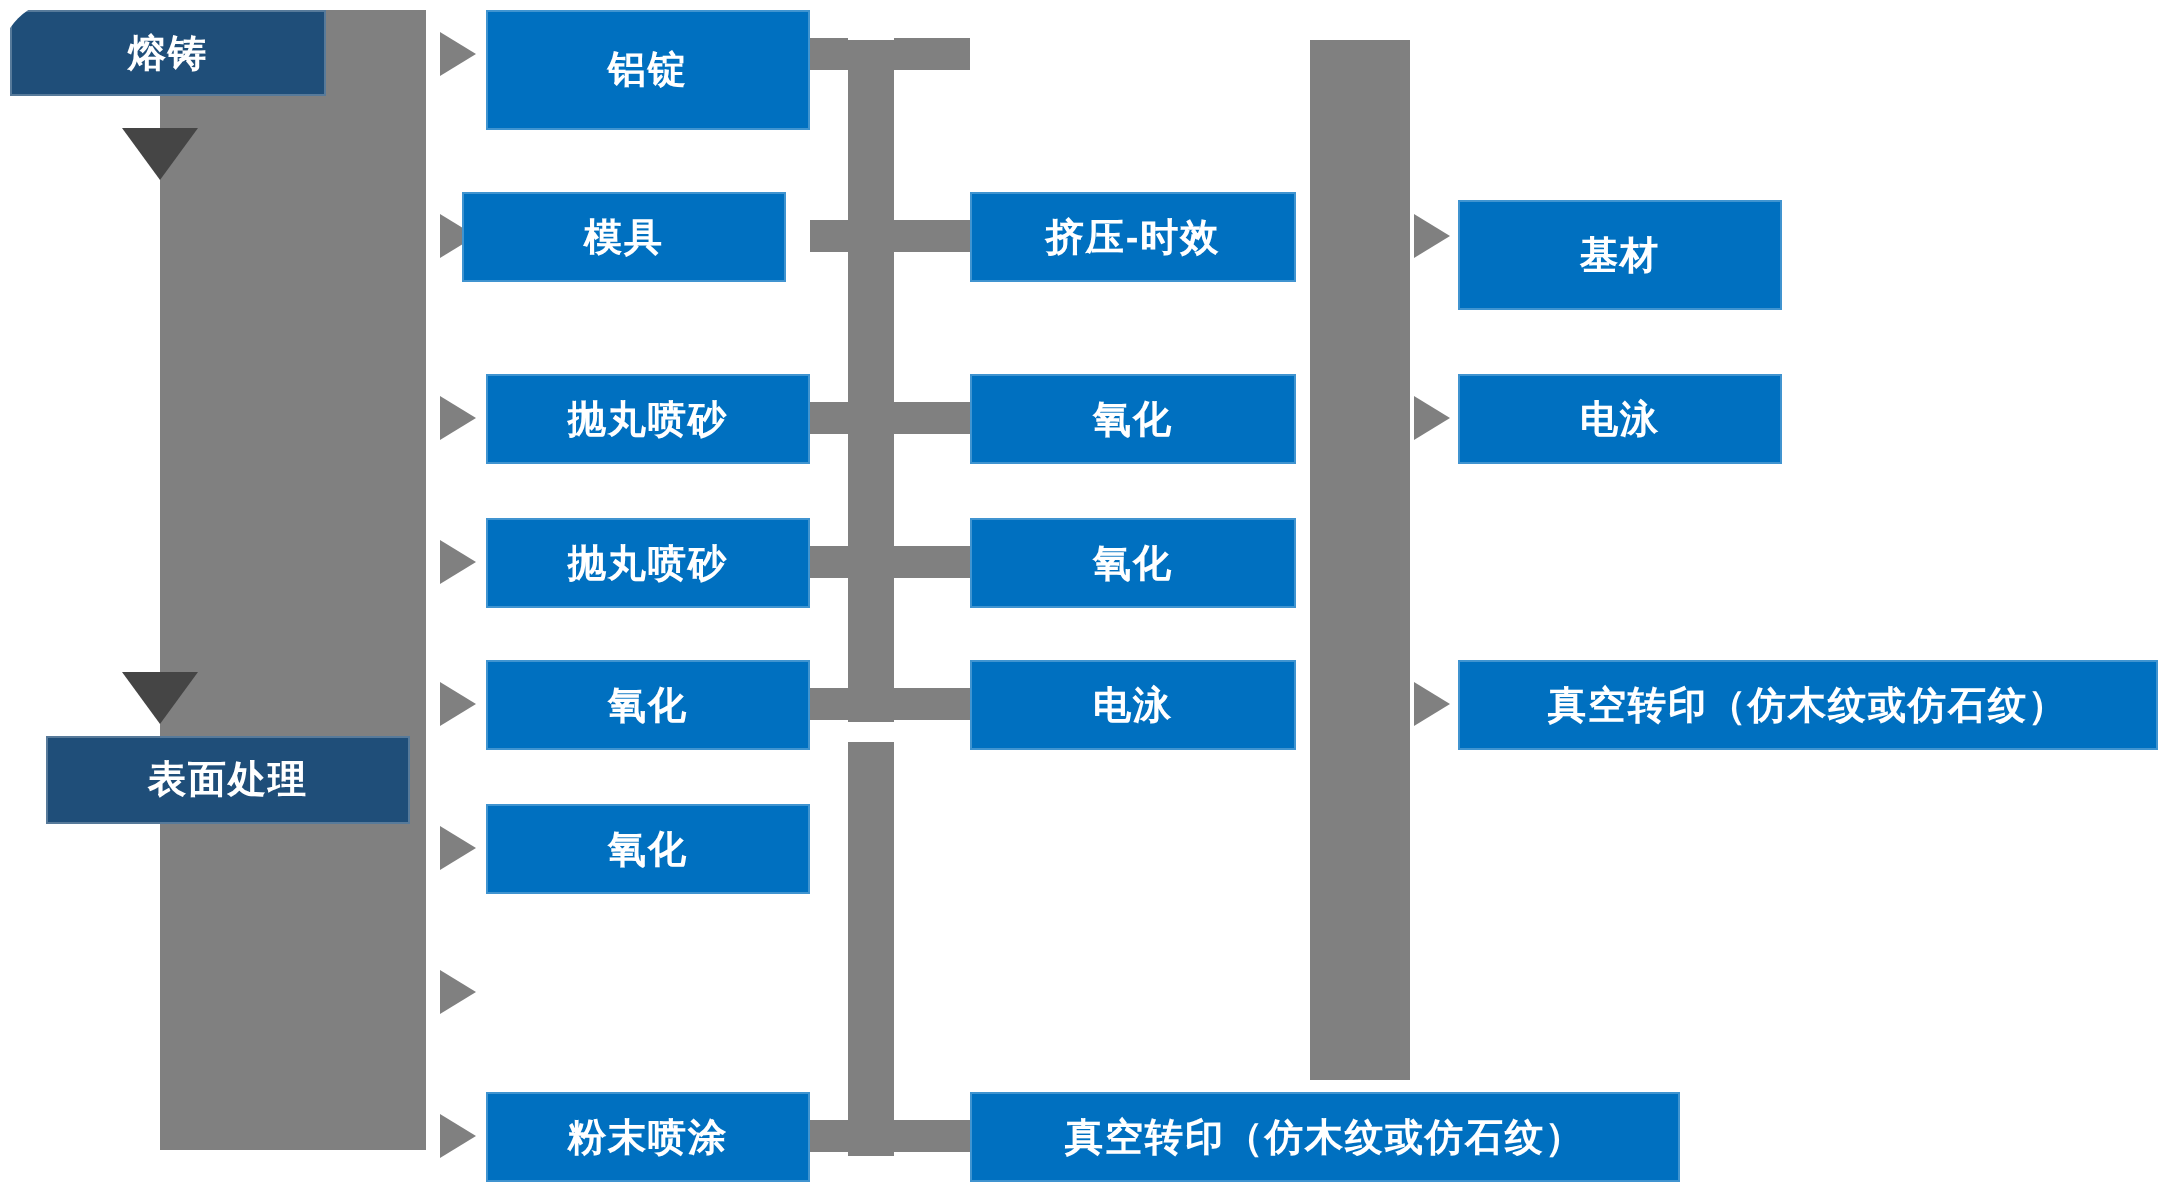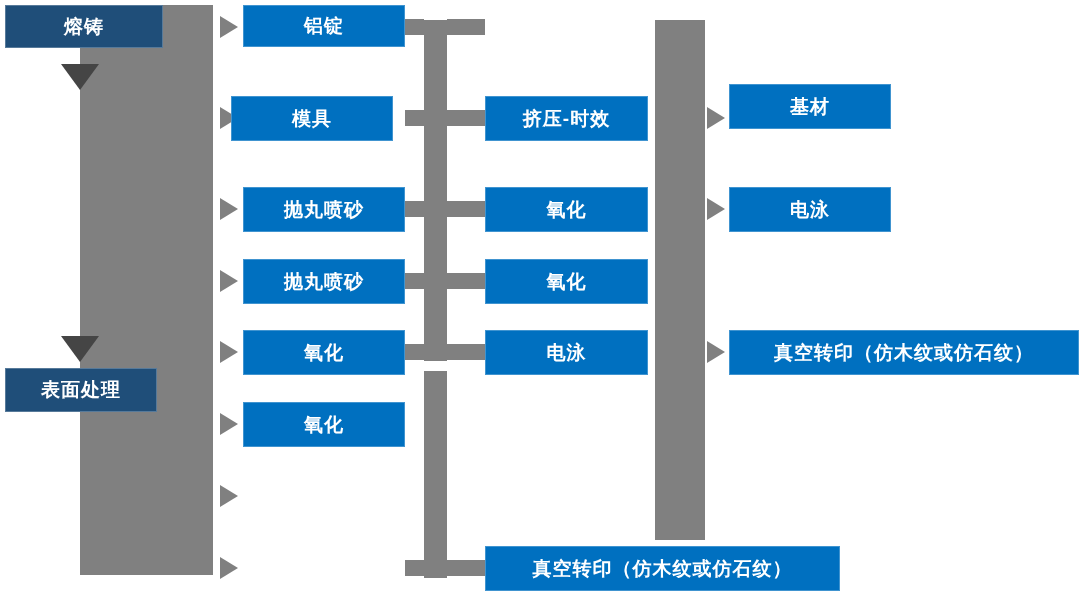--- a/index.html
+++ b/index.html
@@ -14,20 +14,21 @@
   body{
     background:var(--background);
     font-family:"Liberation Sans", sans-serif;
   }
   .canvas{
     position:relative;
     width:1084px;
     height:596px;
     background:var(--background);
     overflow:hidden;
+    border-radius:31px;
   }
   .connector{
     position:absolute;
     background:var(--connector);
     z-index:1;
   }
   .node{
     position:absolute;
     display:flex;
     align-items:center;
@@ -96,32 +97,33 @@
   <div class="arrow-right" style="left:220px;top:341px;"></div>
   <div class="arrow-right" style="left:220px;top:413px;"></div>
   <div class="arrow-right" style="left:220px;top:485px;"></div>
   <div class="arrow-right" style="left:220px;top:557px;"></div>
 
   <div class="arrow-right" style="left:707px;top:107px;"></div>
   <div class="arrow-right" style="left:707px;top:198px;"></div>
   <div class="arrow-right" style="left:707px;top:341px;"></div>
 
   <div class="node stage" style="left:5px;top:5px;width:158px;height:43px;">熔铸</div>
-  <div class="node stage" style="left:5px;top:368px;width:152px;height:44px;">表面处理</div>
+  <div class="node stage" style="left:23px;top:368px;width:182px;height:44px;">表面处理</div>
 
-  <div class="node process" style="left:243px;top:5px;width:162px;height:42px;">铝锭</div>
+  <div class="node process" style="left:243px;top:5px;width:162px;height:60px;">铝锭</div>
   <div class="node process" style="left:231px;top:96px;width:162px;height:45px;">模具</div>
   <div class="node process" style="left:243px;top:187px;width:162px;height:45px;">抛丸喷砂</div>
   <div class="node process" style="left:243px;top:259px;width:162px;height:45px;">抛丸喷砂</div>
   <div class="node process" style="left:243px;top:330px;width:162px;height:45px;">氧化</div>
   <div class="node process" style="left:243px;top:402px;width:162px;height:45px;">氧化</div>
+  <div class="node process" style="left:243px;top:546px;width:162px;height:45px;">粉末喷涂</div>
 
   <div class="node process" style="left:485px;top:96px;width:163px;height:45px;text-align:center;">挤压-时效</div>
   <div class="node process" style="left:485px;top:187px;width:163px;height:45px;">氧化</div>
   <div class="node process" style="left:485px;top:259px;width:163px;height:45px;">氧化</div>
   <div class="node process" style="left:485px;top:330px;width:163px;height:45px;">电泳</div>
   <div class="node process" style="left:485px;top:546px;width:355px;height:45px;">真空转印（仿木纹或仿石纹）</div>
 
-  <div class="node process" style="left:729px;top:84px;width:162px;height:45px;">基材</div>
+  <div class="node process" style="left:729px;top:100px;width:162px;height:55px;">基材</div>
   <div class="node process" style="left:729px;top:187px;width:162px;height:45px;">电泳</div>
   <div class="node process" style="left:729px;top:330px;width:350px;height:45px;">真空转印（仿木纹或仿石纹）</div>
 
 </div>
 
 </body></html>

